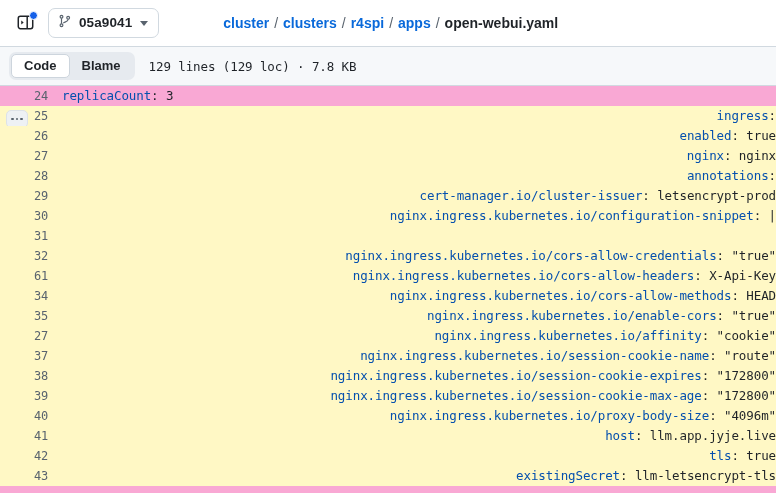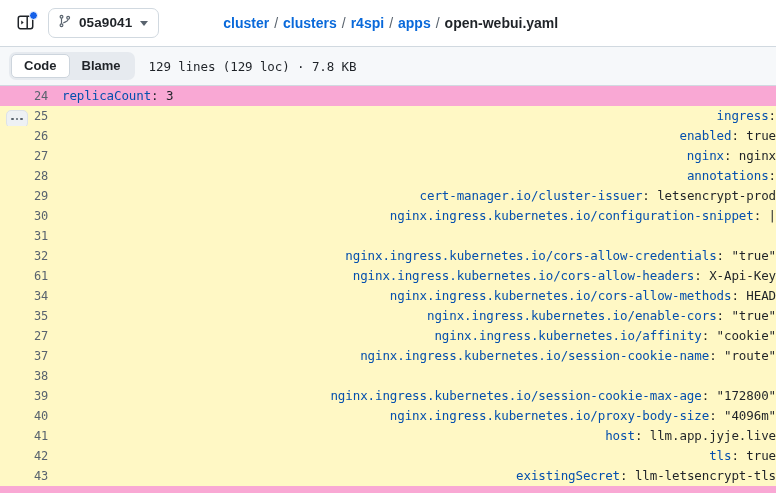--- a/index.html
+++ b/index.html
@@ -307,20 +307,21 @@
     <div class="code-line hl">
       <div class="ln-gutter">27</div>
       <div class="code-text"><span>    </span><span class="k">nginx.ingress.kubernetes.io/affinity</span><span class="p">: </span><span class="v">"cookie"</span></div>
     </div>
     <div class="code-line hl">
       <div class="ln-gutter">37</div>
       <div class="code-text"><span>    </span><span class="k">nginx.ingress.kubernetes.io/session-cookie-name</span><span class="p">: </span><span class="v">"route"</span></div>
     </div>
     <div class="code-line hl">
       <div class="ln-gutter">38</div>
+      <div class="code-text"><span>    </span><span class="k">nginx.ingress.kubernetes.io/session-cookie-expires</span><span class="p">: </span><span class="v">"172800"</span></div>
     </div>
     <div class="code-line hl">
       <div class="ln-gutter">39</div>
       <div class="code-text"><span>    </span><span class="k">nginx.ingress.kubernetes.io/session-cookie-max-age</span><span class="p">: </span><span class="v">"172800"</span></div>
     </div>
     <div class="code-line hl">
       <div class="ln-gutter">40</div>
       <div class="code-text"><span>    </span><span class="k">nginx.ingress.kubernetes.io/proxy-body-size</span><span class="p">: </span><span class="v">"4096m"</span></div>
     </div>
     <div class="code-line hl">

